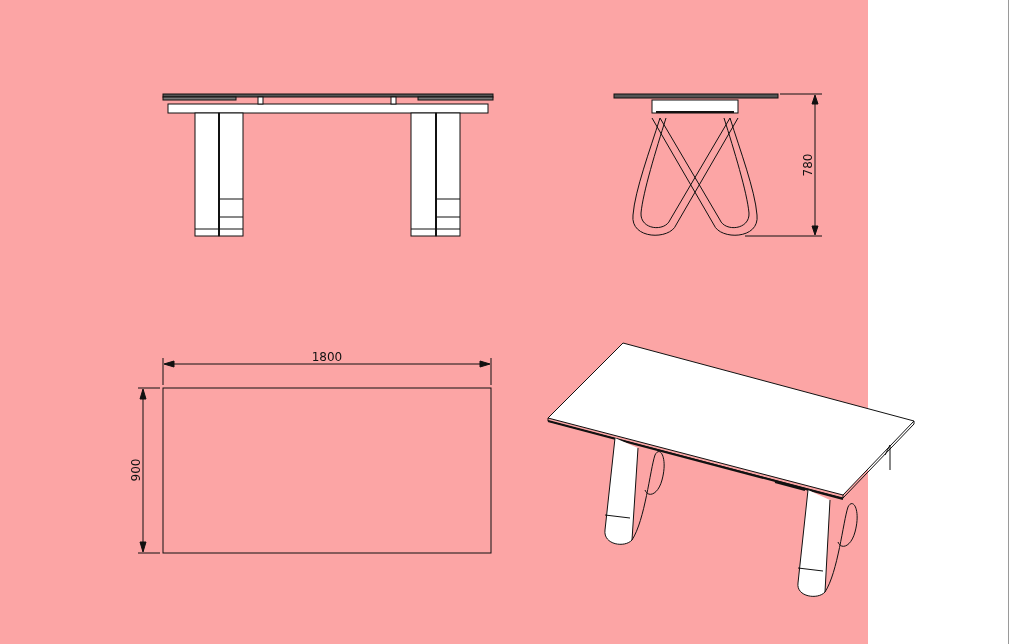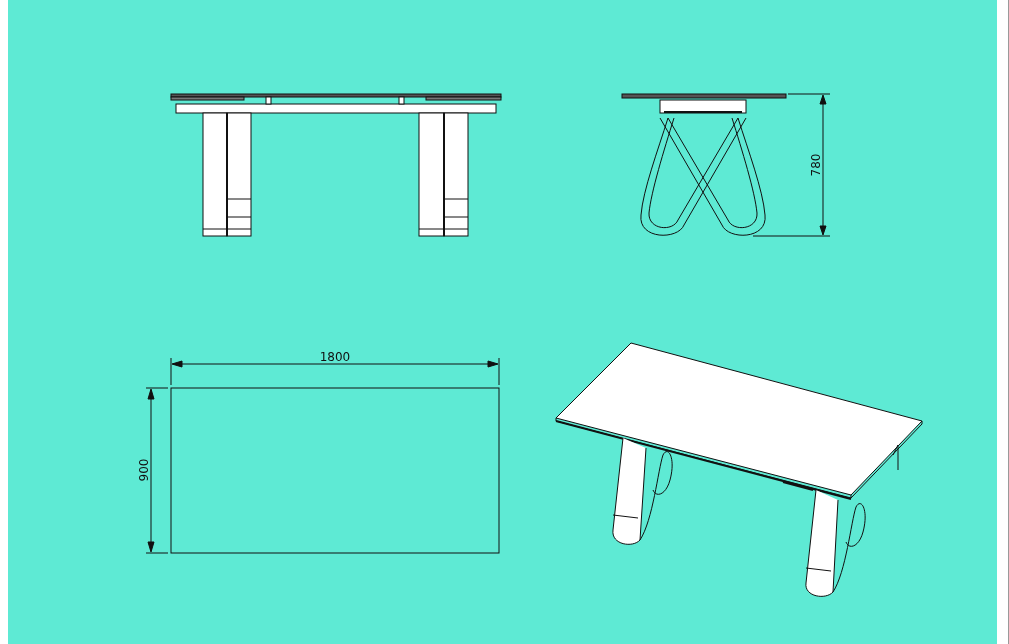--- a/index.html
+++ b/index.html
@@ -1,17 +1,17 @@
 <!DOCTYPE html>
 <html><head>
   <meta charset="utf-8">
   <style>
     html, body { margin: 0; padding: 0; background: #ffffff; }
     body { width: 1009px; height: 644px; position: relative; overflow: hidden; font-family: "DejaVu Sans", sans-serif; }
-    .sheet { position: absolute; left: 8px; top: 0; width: 989px; height: 644px; background: #5eead4; }
+    .sheet { position: absolute; left: 0; top: 0; width: 868px; height: 644px; background: #fca5a5; }
     .right-border { position: absolute; left: 1008px; top: 0; width: 1px; height: 644px; background: #9a9a9a; }
     svg { position: absolute; left: 0; top: 0; }
     .dim-text { font-family: "DejaVu Sans", sans-serif; font-size: 12px; fill: #111; }
   </style>
 </head>
 <body>
 
 <div class="sheet">
 <svg width="1009" height="644" viewBox="0 0 1009 644" xmlns="http://www.w3.org/2000/svg">
   <g fill="none" stroke="#111" stroke-width="1">

